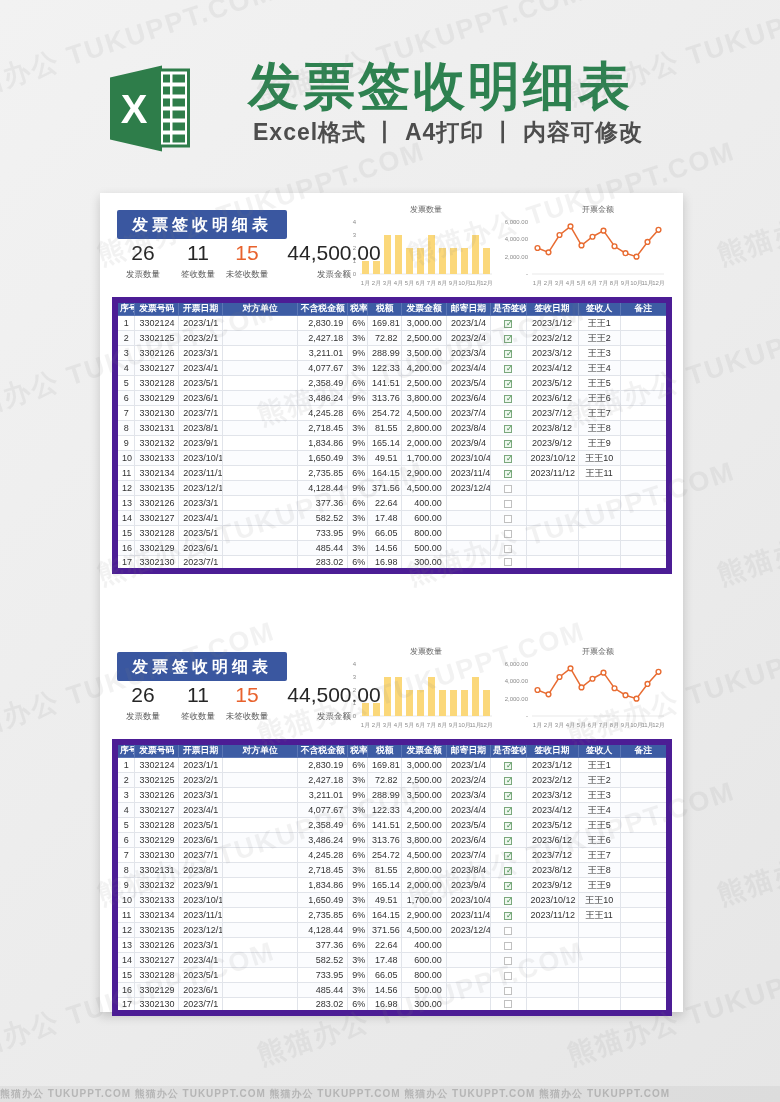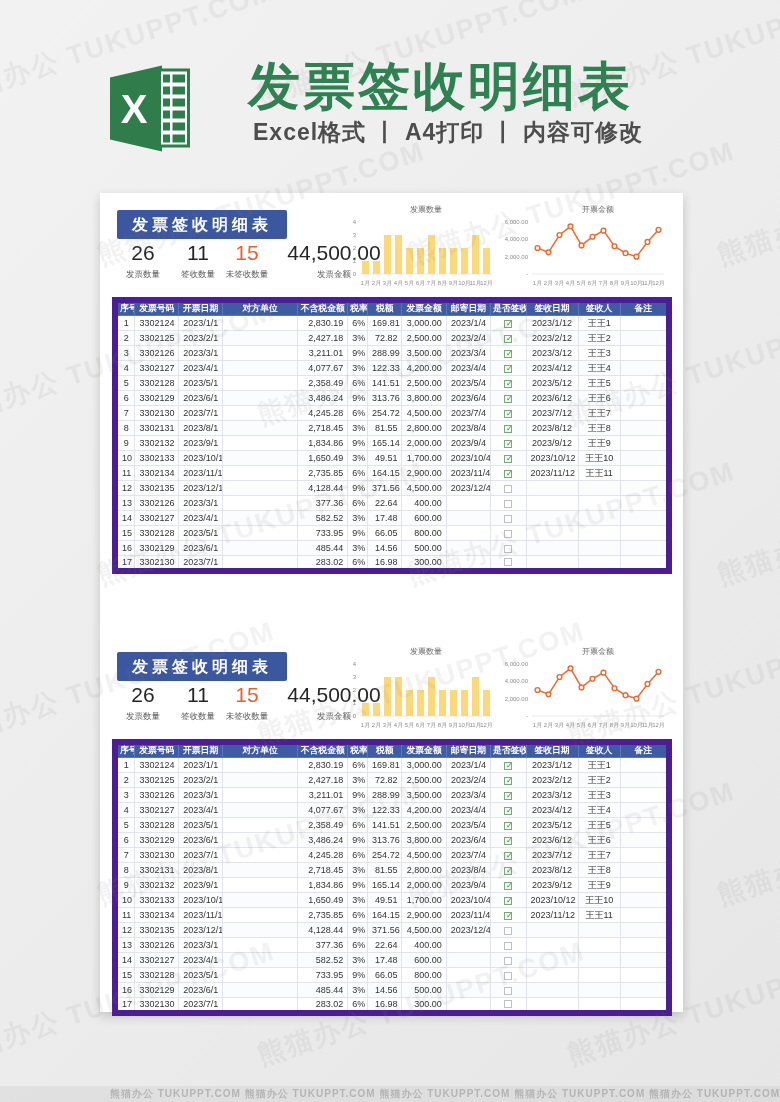--- a/index.html
+++ b/index.html
@@ -73,21 +73,21 @@
   .cb.on::after { content:"✓"; position:absolute; left:0; top:-1.5px; width:8px; font-size:8px; line-height:10px; color:#3d8a46; font-weight:bold; text-align:center; }
   
   .wm-layer { position:absolute; left:0; top:0; width:780px; height:1102px; pointer-events:none; z-index:50; overflow:hidden; }
   .wm-layer span {
     position:absolute; font-size:27px; font-weight:bold; color:rgba(125,125,125,0.10);
     transform:rotate(-18deg); white-space:nowrap; letter-spacing:2px;
   }
   .wm-bottom {
     position:absolute; left:0; bottom:0; width:780px; height:16px; line-height:16px;
     background:rgba(0,0,0,0.045); font-size:10px; font-weight:bold; color:rgba(130,130,130,0.45);
-    white-space:nowrap; overflow:hidden; letter-spacing:1px; z-index:51; pointer-events:none;text-align:right;
+    white-space:nowrap; overflow:hidden; letter-spacing:1px; z-index:51; pointer-events:none;
   }
 </style>
 </head>
 <body>
 
 <div class="top-header">
   <svg class="xl-logo" viewBox="0 0 96 96">
     <polygon points="10,19 62,7 62,93 10,81" fill="#2e7d4a"></polygon>
     <rect x="58" y="10" width="32" height="79" fill="#2e7d4a"></rect>
     <rect x="61" y="13" width="26" height="73" fill="#ffffff"></rect>

